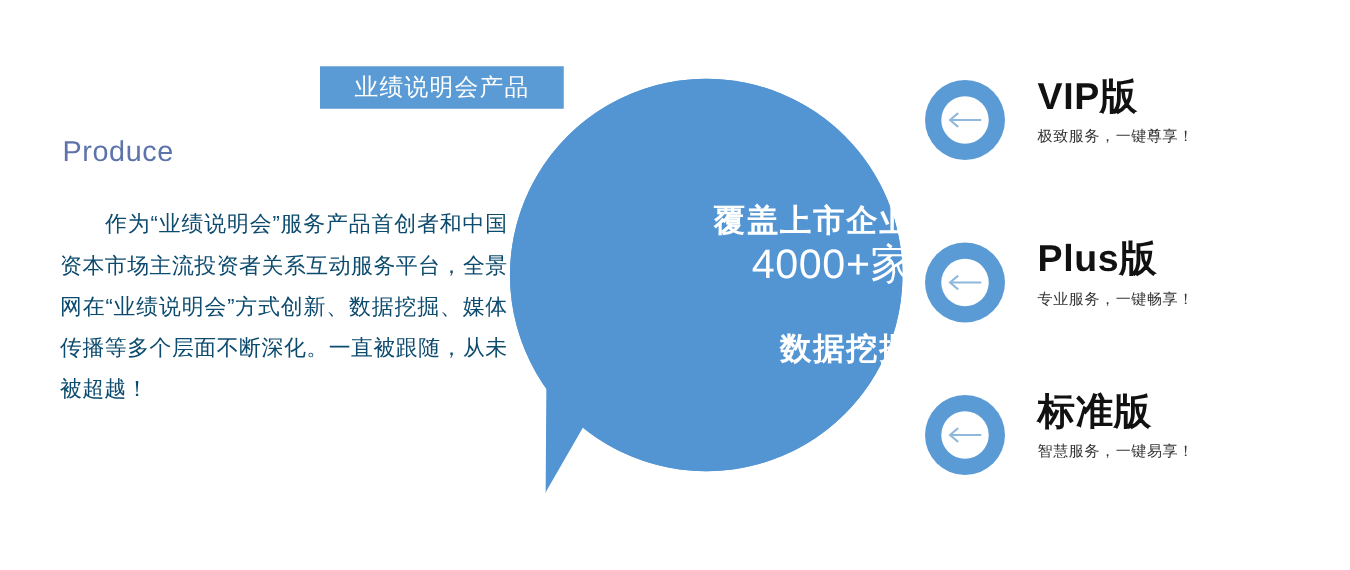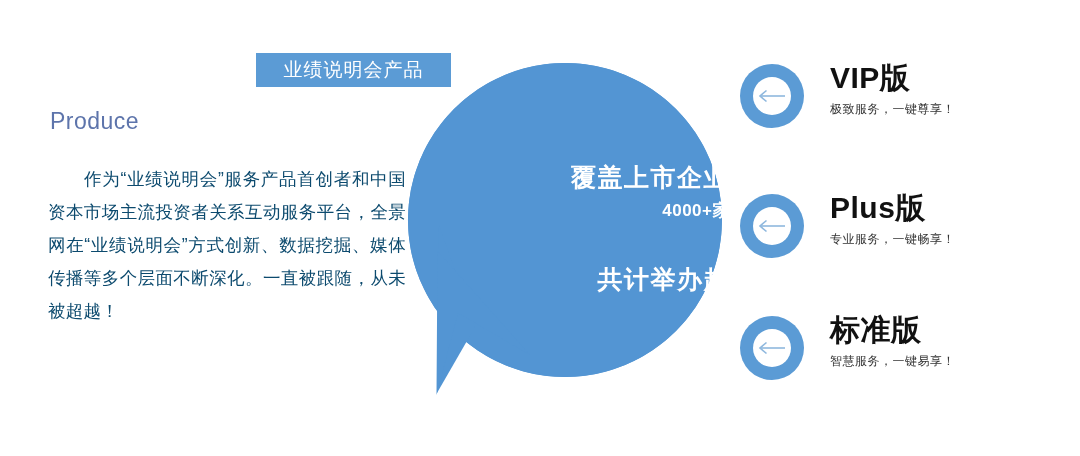--- a/index.html
+++ b/index.html
@@ -62,21 +62,21 @@
     display:flex;flex-direction:column;
     align-items:flex-end;justify-content:center;
     color:#ffffff;
     pointer-events:none;
   }
   .bubble-line-strong{
     font-size:25px;font-weight:700;letter-spacing:1.5px;
     line-height:34px;white-space:nowrap;
   }
   .bubble-line-num{
-    font-size:17px;font-weight:700;letter-spacing:.5px;
+    font-size:33px;font-weight:400;letter-spacing:.5px;
     line-height:34px;white-space:nowrap;
   }
   .bubble-gap{height:34px;}
 
   
   #right-col{position:absolute;left:730px;top:0;width:350px;height:456px;}
   .plan-item{position:absolute;left:0;width:350px;height:92px;}
   .plan-icon{
     position:absolute;left:8px;top:0;
     width:68px;height:68px;
@@ -121,21 +121,21 @@
                Z" fill="#5395d3"></path>
       <circle cx="165" cy="165" r="157" fill="#5395d3"></circle>
       <path d="M 75 272 L 37 338 L 39 170 Z" fill="#5395d3"></path>
       <path d="M 58 258 L 36.5 340 L 37.5 196 L 130 300 Z" fill="#5395d3"></path>
     </svg>
 
     <div id="bubble-text">
       <div class="bubble-line-strong">覆盖上市企业</div>
       <div class="bubble-line-num">4000+家</div>
       <div class="bubble-gap"></div>
-      <div class="bubble-line-strong">共计举办超</div>
+      <div class="bubble-line-strong">数据挖掘</div>
     </div>
   </div>
 
   <div id="right-col">
 
     <div class="plan-item" style="top:62px;">
       <span class="plan-icon">
         <svg width="68" height="68" viewBox="0 0 68 68">
           <circle cx="34" cy="34" r="32" fill="#5b9bd5"></circle>
           <circle cx="34" cy="34" r="19" fill="#ffffff"></circle>

